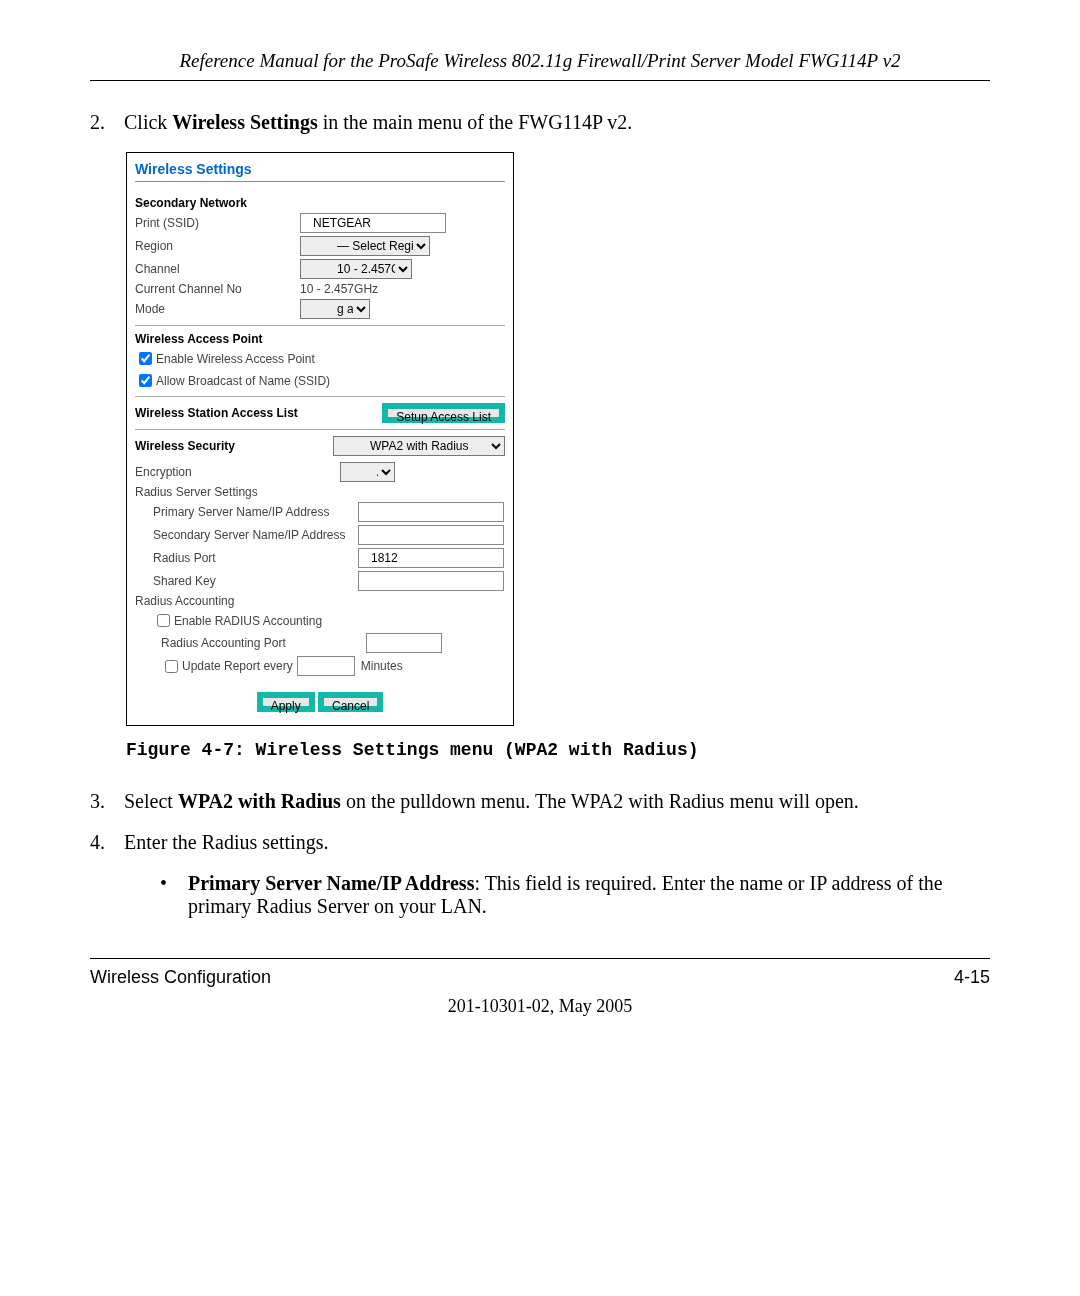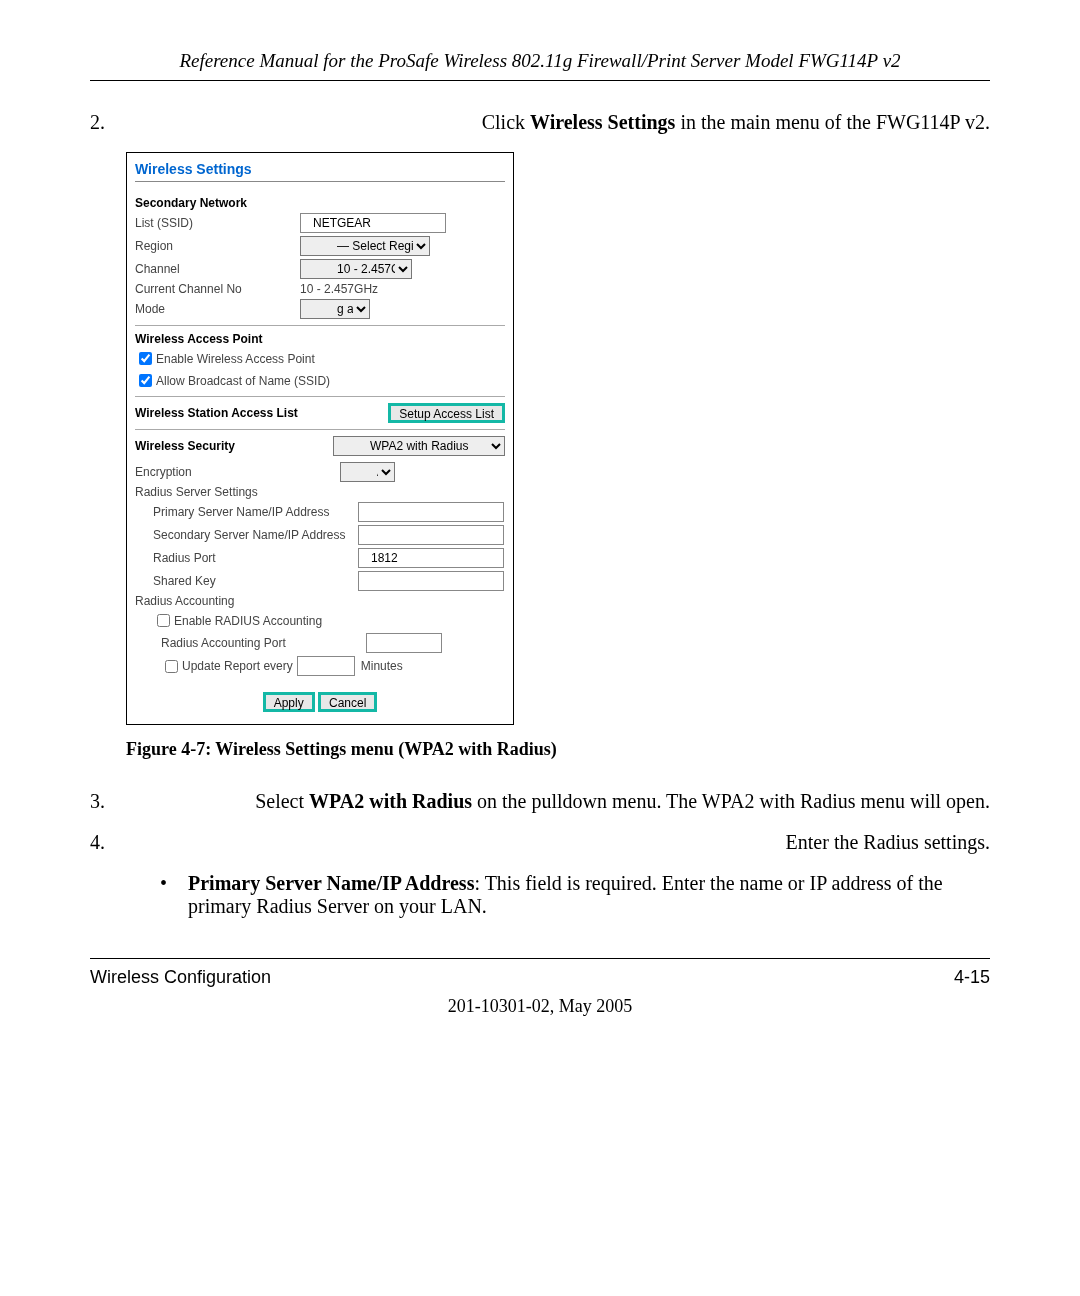--- a/index.html
+++ b/index.html
@@ -28,30 +28,30 @@
     border: none;
     border-top: 1.5px solid #000;
     margin: 40px 0 8px 0;
   }
   .step {
     display: flex;
     font-size: 20px;
     margin: 6px 0 18px 0;
   }
   .step .num { width: 34px; flex-shrink: 0; }
-  .step .body { flex: 1; text-align: right; }
+  .step .body { flex: 1; }
   .bullet-row {
     display: flex;
     font-size: 20px;
     margin: 10px 0 0 70px;
   }
   .bullet-row .dot { width: 28px; flex-shrink: 0; }
   .bullet-row .body { flex: 1; }
   .caption {
-    font-family: Liberation Serif, serif;
+    font-family: Liberation Mono, monospace;
     font-weight: bold;
     font-size: 18px;
     margin: 14px 0 30px 36px;
   }
   .bold { font-weight: bold; }
   .cont { font-size: 20px; margin: 10px 0 10px 34px; }
   .footer-row {
     display: flex;
     justify-content: space-between;
     font-family: Arial, Helvetica, sans-serif;
@@ -115,21 +115,21 @@
   }
   .ui-select.wide { width: 172px; }
   .ui-check {
     width: 13px; height: 13px; margin-right: 4px;
     vertical-align: middle;
   }
   .ui-btn {
     font-family: Arial, sans-serif;
     font-size: 12px;
     background: #e8e8e8;
-    border: 3px solid #14b8a6;
+    border: 6px solid #14b8a6;
     padding: 1px 8px;
     height: 20px;
   }
   .ui-btn-row { text-align: center; margin-top: 16px; }
   .ui-al-row { display:flex; align-items:center; justify-content:space-between; margin:6px 0;}
   .ui-static { font-size: 12px; }
 </style>
 </head>
 <body>
 
@@ -142,21 +142,21 @@
     <div class="body">
       <span>Click </span><span class="bold">Wireless Settings</span><span> in the main menu of the FWG114P v2.</span>
     </div>
   </div>
 
   <div class="ui-shot">
     <div class="ui-title">Wireless Settings</div>
 
     <div class="ui-section-head">Secondary Network</div>
     <div class="ui-row">
-      <div class="lab">List (SSID)</div>
+      <div class="lab">Print (SSID)</div>
       <input class="ui-input med" value="NETGEAR" style="">
     </div>
     <div class="ui-row">
       <div class="lab">Region</div>
       <select class="ui-select" style="width:130px">
         <option>— Select Region —</option>
       </select>
     </div>
     <div class="ui-row">
       <div class="lab">Channel</div>

